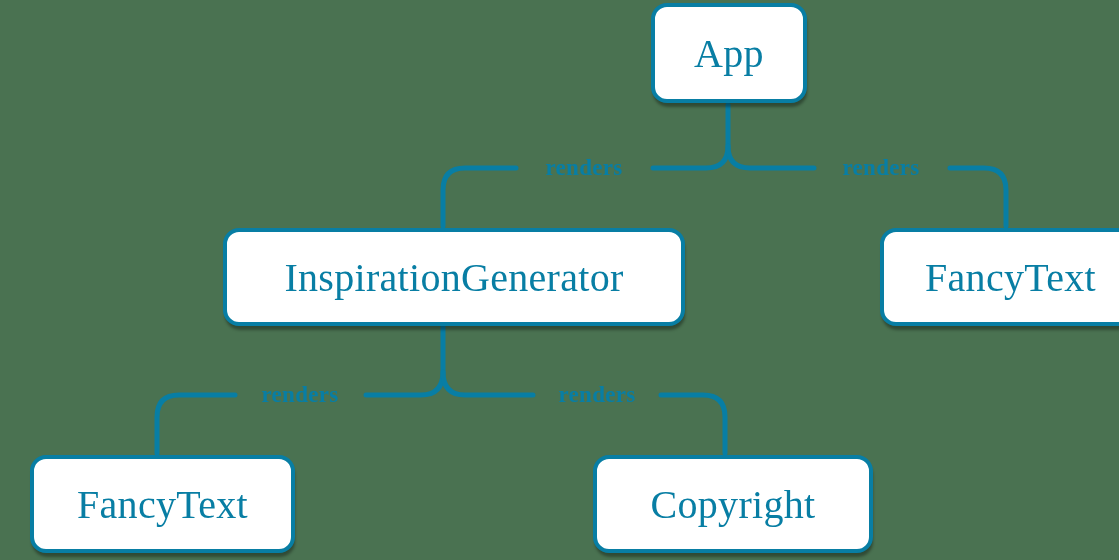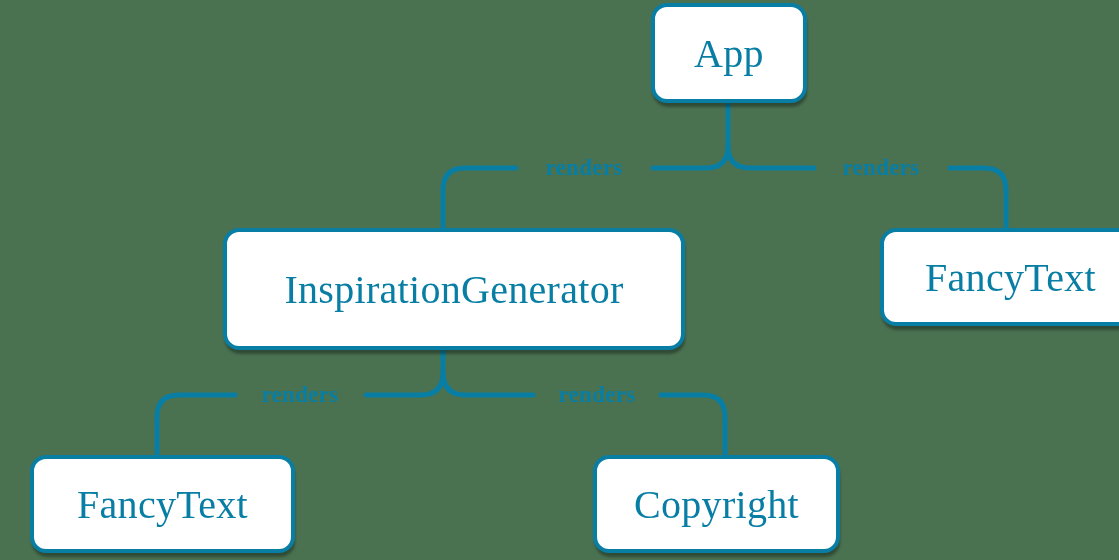--- a/index.html
+++ b/index.html
@@ -72,33 +72,33 @@
     <path d="M207,395 L151,395 Q129,395 129,417 L129,453"></path>
 
     <path d="M415,372 Q415,395 437,395 L505,395"></path>
     <path d="M633,395 L675,395 Q697,395 697,417 L697,453"></path>
   </svg>
 
   <div class="node" style="left:623px; top:3px; width:156px; height:100px;">
     <span>App</span>
   </div>
 
-  <div class="node" style="left:195px; top:228px; width:462px; height:122px;">
+  <div class="node" style="left:195px; top:228px; width:462px; height:98px;">
     <span>InspirationGenerator</span>
   </div>
 
   <div class="node" style="left:852px; top:228px; width:261px; height:98px;">
     <span>FancyText</span>
   </div>
 
   <div class="node" style="left:2px; top:455px; width:265px; height:98px;">
     <span>FancyText</span>
   </div>
 
-  <div class="node" style="left:565px; top:455px; width:247px; height:98px;">
+  <div class="node" style="left:565px; top:455px; width:280px; height:98px;">
     <span>Copyright</span>
   </div>
 
   <div class="edge-label" style="left:556px; top:167px;">renders</div>
 
   <div class="edge-label" style="left:853px; top:167px;">renders</div>
 
   <div class="edge-label" style="left:272px; top:394px;">renders</div>
 
   <div class="edge-label" style="left:569px; top:394px;">renders</div>

